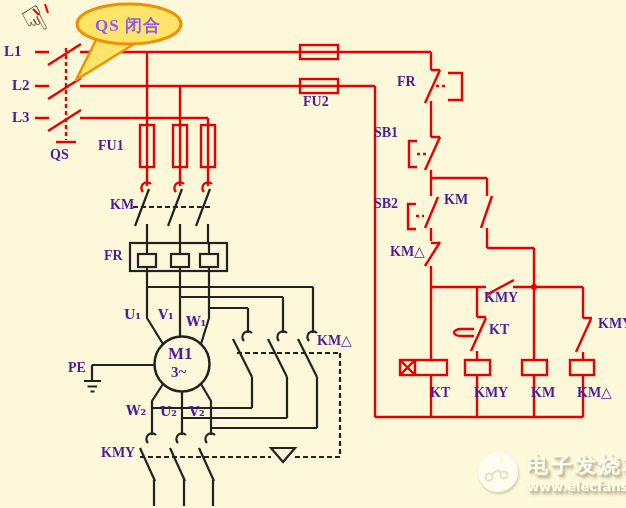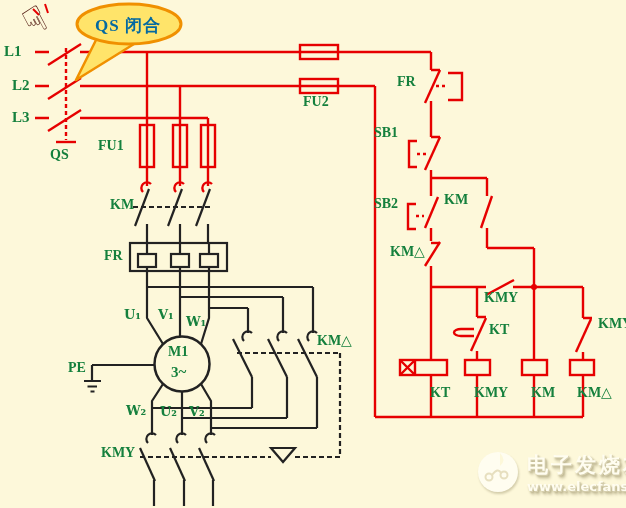--- a/index.html
+++ b/index.html
@@ -1,25 +1,25 @@
 <!DOCTYPE html>
 <html><head>
 <meta charset="utf-8">
 <style>
   html,body{margin:0;padding:0;}
   body{background:#fdf8da;font-family:"Liberation Sans",sans-serif;}
   #stage{position:relative;width:626px;height:508px;background:#fdf8da;overflow:hidden;}
   #stage svg.circuit{position:absolute;left:0;top:0;}
   .lbl{position:absolute;font:bold 14px "Liberation Serif","DejaVu Serif",serif;
-       color:#15803d;white-space:nowrap;line-height:1;}
-  .s13{font-size:13px;} .s15{font-size:15px;} .s17{font-size:14px;}
+       color:#4c1d95;white-space:nowrap;line-height:1;}
+  .s13{font-size:13px;} .s15{font-size:15px;} .s17{font-size:17px;}
   .sub{font-family:"DejaVu Serif","DejaVu Sans",serif;margin-top:7px;}
   .motor-txt{font-family:"Liberation Serif","DejaVu Serif",serif;}
   .callout-text{position:absolute;left:95px;top:14px;font:bold 17px "Liberation Serif","DejaVu Sans",serif;
-       color:#0369a1;letter-spacing:1px;white-space:nowrap;}
+       color:#8b5cf6;letter-spacing:1px;white-space:nowrap;}
   .hand{position:absolute;left:24px;top:0px;font-size:36px;color:#50180f;
         font-family:"DejaVu Sans",sans-serif;transform:rotate(-28deg);}
   .watermark{position:absolute;left:476px;top:450px;display:flex;align-items:center;gap:7px;
         filter:drop-shadow(1px 2px 1px rgba(160,150,110,.45));}
   .wm-texts{display:flex;flex-direction:column;line-height:1.05;}
   .wm-brand{font:bold 21px "DejaVu Sans",sans-serif;letter-spacing:3px;color:#fffdf0;
         text-shadow:1px 1px 0 #d6cfae,2px 2px 2px #beb691;}
   .wm-url{font:bold 13px "DejaVu Sans",sans-serif;color:#fffdf0;
         text-shadow:1px 1px 0 #d6cfae,2px 2px 2px #beb691;}
 </style>

